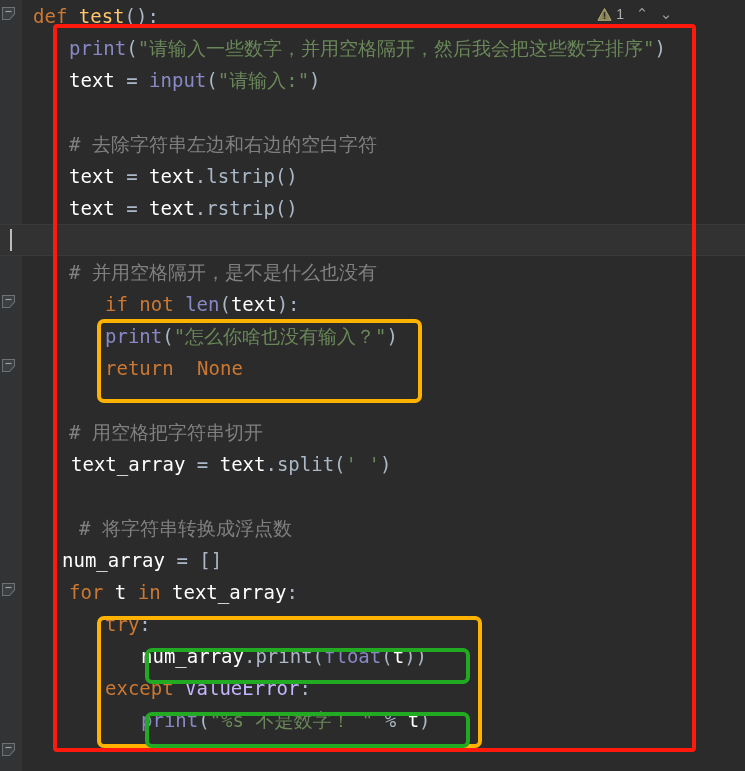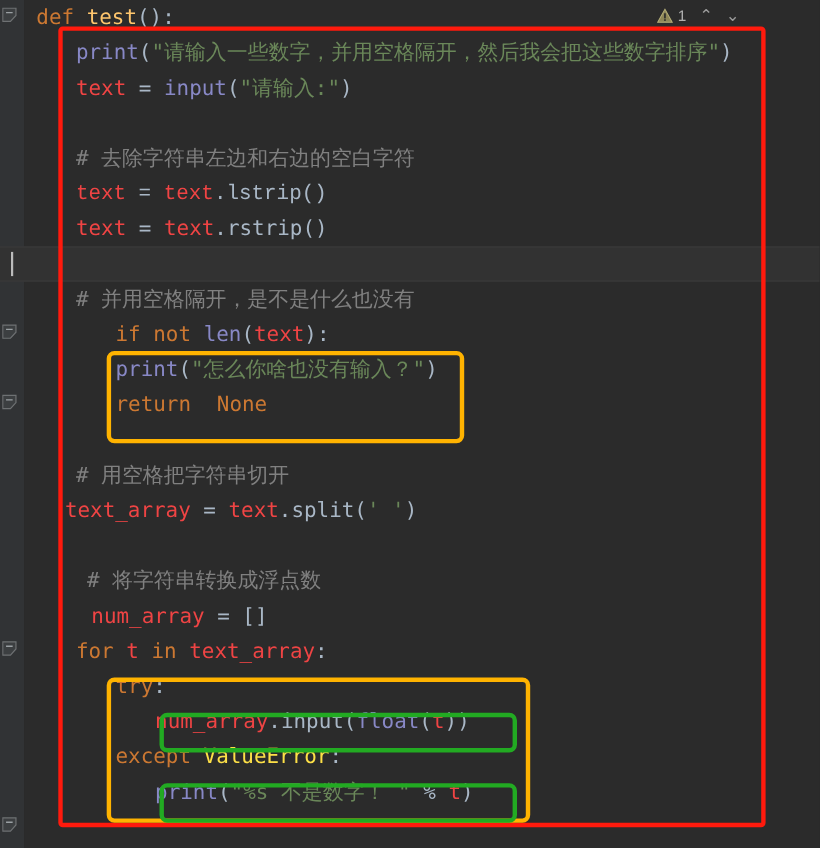--- a/index.html
+++ b/index.html
@@ -74,25 +74,25 @@
     position: absolute;
     width: 2px;
     height: 22px;
     background: #bbbbbb;
   }
 
   
   .kw       { color: #cc7832; }            
   .fnname   { color: #ffc66d; }            
   .builtin  { color: #8888c6; }            
-  .ident    { color: #ef4444; }
+  .ident    { color: #ffffff; }
   .str      { color: #6a8759; }
   .comment  { color: #808080; }
   .punct    { color: #a9b7c6; }
-  .cls      { color: #fde047; }            
+  .cls      { color: #c4b5fd; }            
   .const    { color: #cc7832; margin-left: 12px; }            
 
   
   .anno-box {
     position: absolute;
     box-sizing: border-box;
     pointer-events: none;
   }
   .anno-red {
     border: 4px solid #ff1a0d;
@@ -173,36 +173,36 @@
     </div>
 
   <div id="code-surface">
       <div id="current-line-highlight" style="top: 224px; left: -22px;"></div>
       <div id="caret" style="left: -12px; top: 229px;"></div>
       <div class="code-line" style="top: 0px; left: 11px;"><span class="kw">def</span><span class="punct"> </span><span class="fnname">test</span><span class="punct">():</span></div>
       <div class="code-line" style="top: 32px; left: 47px;"><span class="builtin">print</span><span class="punct">(</span><span class="str">"请输入一些数字，并用空格隔开，然后我会把这些数字排序"</span><span class="punct">)</span></div>
       <div class="code-line" style="top: 64px; left: 47px;"><span class="ident">text</span><span class="punct"> = </span><span class="builtin">input</span><span class="punct">(</span><span class="str">"请输入:"</span><span class="punct">)</span></div>
       <div class="code-line" style="top: 96px; left: 47px;"></div>
       <div class="code-line" style="top: 128px; left: 47px;"><span class="comment"># 去除字符串左边和右边的空白字符</span></div>
-      <div class="code-line" style="top: 160px; left: 47px; font-family: Liberation Mono, monospace;"><span class="ident">text</span><span class="punct"> = </span><span class="ident">text</span><span class="punct">.lstrip()</span></div>
+      <div class="code-line" style="top: 160px; left: 47px;"><span class="ident">text</span><span class="punct"> = </span><span class="ident">text</span><span class="punct">.lstrip()</span></div>
       <div class="code-line" style="top: 192px; left: 47px;"><span class="ident">text</span><span class="punct"> = </span><span class="ident">text</span><span class="punct">.rstrip()</span></div>
       <div class="code-line" style="top: 224px; left: 47px;"></div>
       <div class="code-line" style="top: 256px; left: 47px;"><span class="comment"># 并用空格隔开，是不是什么也没有</span></div>
       <div class="code-line" style="top: 288px; left: 47px; margin-left: 36px;"><span class="kw">if</span><span class="punct"> </span><span class="kw">not</span><span class="punct"> </span><span class="builtin">len</span><span class="punct">(</span><span class="ident">text</span><span class="punct">):</span></div>
       <div class="code-line" style="top: 320px; left: 83px;"><span class="builtin">print</span><span class="punct">(</span><span class="str">"怎么你啥也没有输入？"</span><span class="punct">)</span></div>
       <div class="code-line" style="top: 352px; left: 83px;"><span class="kw">return</span><span class="punct"> </span><span class="const">None</span></div>
       <div class="code-line" style="top: 384px; left: 47px;"></div>
       <div class="code-line" style="top: 416px; left: 47px;"><span class="comment"># 用空格把字符串切开</span></div>
-      <div class="code-line" style="top: 448px; left: 37px;"><span class="ident">text_array</span><span class="punct"> = </span><span class="ident">text</span><span class="punct">.split(</span><span class="str">' '</span><span class="punct">)</span></div>
+      <div class="code-line" style="top: 448px; left: 49px;"><span class="ident">text_array</span><span class="punct"> = </span><span class="ident">text</span><span class="punct">.split(</span><span class="str">' '</span><span class="punct">)</span></div>
       <div class="code-line" style="top: 480px; left: 47px;"></div>
       <div class="code-line" style="top: 512px; left: 57px;"><span class="comment"># 将字符串转换成浮点数</span></div>
-      <div class="code-line" style="top: 544px; left: 61px;"><span class="ident">num_array</span><span class="punct"> = []</span></div>
+      <div class="code-line" style="top: 544px; left: 40px;"><span class="ident">num_array</span><span class="punct"> = []</span></div>
       <div class="code-line" style="top: 576px; left: 47px;"><span class="kw">for</span><span class="punct"> </span><span class="ident">t</span><span class="punct"> </span><span class="kw">in</span><span class="punct"> </span><span class="ident">text_array</span><span class="punct">:</span></div>
       <div class="code-line" style="top: 608px; left: 83px; text-align: center;"><span class="kw">try</span><span class="punct">:</span></div>
-      <div class="code-line" style="top: 640px; left: 119px;"><span class="ident">num_array</span><span class="punct">.input(</span><span class="builtin">float</span><span class="punct">(</span><span class="ident">t</span><span class="punct">))</span></div>
+      <div class="code-line" style="top: 640px; left: 119px;"><span class="ident">num_array</span><span class="punct">.print(</span><span class="builtin">float</span><span class="punct">(</span><span class="ident">t</span><span class="punct">))</span></div>
       <div class="code-line" style="top: 672px; left: 83px;"><span class="kw">except</span><span class="punct"> </span><span class="cls">ValueError</span><span class="punct">:</span></div>
       <div class="code-line" style="top: 704px; left: 119px;"><span class="builtin">print</span><span class="punct">(</span><span class="str">"%s 不是数字！ "</span><span class="punct"> % </span><span class="ident">t</span><span class="punct">)</span></div>
       <div class="code-line" style="top: 736px; left: 47px;"></div>
     </div>
 
   <div id="annotation-layer">
       <div class="anno-box anno-red" style="left: 53px; top: 24px; width: 643px; height: 728px; border-color: rgb(255, 26, 13);"></div>
       <div class="anno-box anno-orange" style="left: 97px; top: 319px; width: 325px; height: 84px; border-color: rgb(255, 179, 0);"></div>
       <div class="anno-box anno-orange" style="left: 97px; top: 616px; width: 385px; height: 132px; border-color: rgb(255, 179, 0);"></div>
       <div class="anno-box anno-green" style="left: 145px; top: 648px; width: 325px; height: 36px; border-color: rgb(34, 170, 34);"></div>

